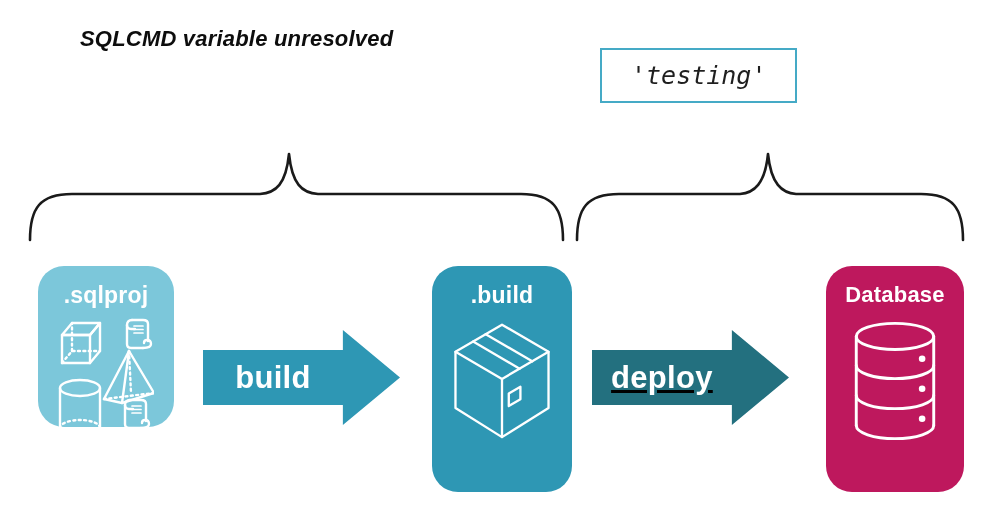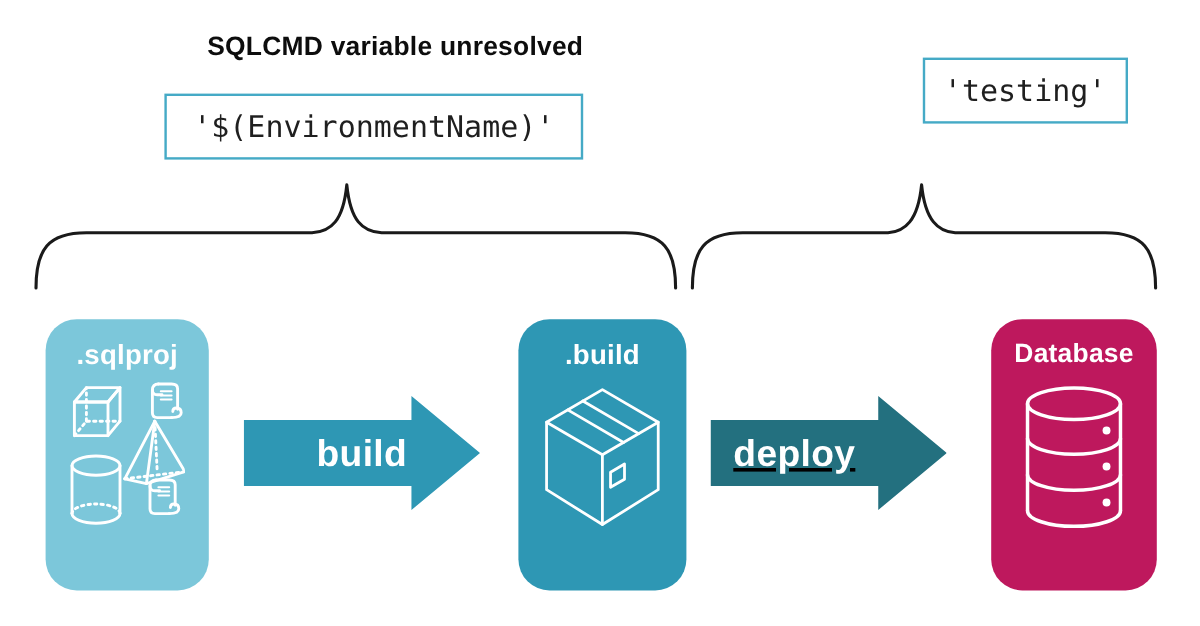--- a/index.html
+++ b/index.html
@@ -1,21 +1,21 @@
 <!DOCTYPE html>
 <html><head>
 <meta charset="utf-8">
 <style>
   html,body{margin:0;padding:0;}
   body{
     width:1000px;height:522px;position:relative;overflow:hidden;
     background:#ffffff;
     font-family:"Liberation Sans", sans-serif;
   }
-  .annotation{position:absolute;text-align:right;}
+  .annotation{position:absolute;text-align:left;font-style:italic;}
   .annotation-title{
     font-size:22px;font-weight:700;color:#0d0d0d;letter-spacing:.2px;line-height:30px;
   }
   .code-box{
     display:inline-block;margin-top:24px;background:#ffffff;
     border:2px solid #45aac6;padding:11px 22px;
     font-family:"DejaVu Sans Mono", monospace;
     font-size:25px;color:#1f1f1f;white-space:nowrap;
   }
   .braces-svg{position:absolute;left:0;top:144px;width:1000px;height:102px;}
@@ -38,33 +38,32 @@
   }
   .arrow-label{
     width:71%;text-align:center;color:#ffffff;font-weight:700;font-size:31px;letter-spacing:.3px;
   }
 </style>
 </head>
 <body>
 
 <div class="annotation" style="left:80px;top:24px;width:406px;">
   <div class="annotation-title">SQLCMD variable unresolved</div>
-  <div class="code-box" style="border-color: rgb(69, 170, 198);">'$(EnvironmentName)'</div>
 </div>
 
 <div class="annotation" style="left:600px;top:24px;width:340px;">
-  <div class="code-box" style="padding: 11px 16px; border-color: rgb(69, 170, 198);">'testing'</div>
+  <div class="code-box" style="padding: 11px 29px; border-color: rgb(69, 170, 198);">'testing'</div>
 </div>
 
 <svg class="braces-svg" viewBox="0 0 1000 102">
   <path class="brace" d="M 30 96 C 30 64 40 50 72 50 L 260 50 C 276 49 286 40 289 10 C 292 40 302 49 318 50 L 521 50 C 553 50 563 64 563 96"></path>
   <path class="brace" d="M 577 96 C 577 64 587 50 619 50 L 740 50 C 754 49 765 40 768 10 C 771 40 782 49 796 50 L 921 50 C 953 50 963 64 963 96"></path>
 </svg>
 
-<div class="stage" style="left: 38px; top: 266px; width: 136px; height: 226px; background-color: rgb(124, 199, 218);">
+<div class="stage" style="left: 38px; top: 266px; width: 136px; height: 161px; background-color: rgb(124, 199, 218);">
   <div class="stage-label">.sqlproj</div>
   <svg width="96" height="122" viewBox="0 0 96 122" style="margin-top:8px;">
 
     <g class="icon-stroke" stroke-width="2.2">
       <path d="M4 18 L14 6 L42 6 L32 18 Z"></path>
       <path d="M4 18 L32 18 L32 46 L4 46 Z"></path>
       <path d="M32 18 L42 6 L42 34 L32 46"></path>
       <path class="dash" d="M4 46 L14 34 L42 34"></path>
       <path class="dash" d="M14 34 L14 6"></path>
     </g>
@@ -96,21 +95,21 @@
     <g class="icon-stroke" stroke-width="2" transform="translate(60,80)">
       <path d="M12 3 H23 Q28 3 28 7 V24"></path>
       <path d="M12 3 Q7 3 7 8 Q7 12 11 12 H15"></path>
       <path d="M7 8 V27 Q7 31 11 31 H23"></path>
       <path d="M23 31 Q31 31 31 27 Q31 23 27 23 Q24 23 24 26"></path>
       <path class="thin" d="M14 9 H23 M14 12.5 H23 M14 16 H23"></path>
     </g>
   </svg>
 </div>
 
-<div class="arrow" style="left: 203px; top: 330px; background-color: rgb(46, 151, 180); justify-content: center;">
+<div class="arrow" style="left: 203px; top: 330px; background-color: rgb(46, 151, 180);">
   <div class="arrow-label">build</div>
 </div>
 
 <div class="stage" style="left: 432px; top: 266px; width: 140px; height: 226px; background-color: rgb(46, 151, 180);">
   <div class="stage-label">.build</div>
   <svg width="112" height="126" viewBox="0 0 112 130" style="margin-top:6px;">
     <g class="icon-stroke" stroke-width="2.6">
       <path d="M56 10 L104 38 L56 66 L8 38 Z"></path>
       <path d="M39.2 19.8 L87.2 47.8"></path>
       <path d="M26.2 27.4 L74.2 55.4"></path>

